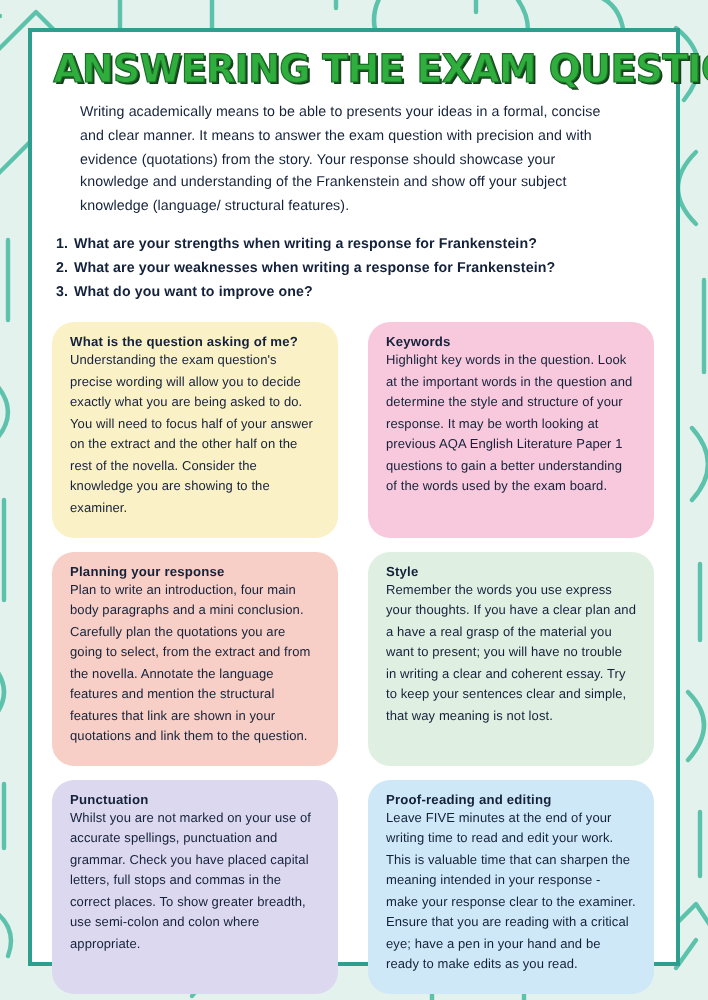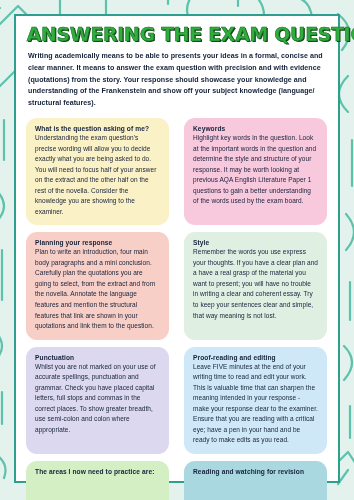--- a/index.html
+++ b/index.html
@@ -32,26 +32,25 @@
     letter-spacing:-0.3px;
     color:#2fae3e;
     -webkit-text-stroke:0.6px #1b6f27;
     text-shadow:1.2px 1.2px 0 #17401c;
     transform:scaleX(0.97);
     line-height:1.05;
     white-space:nowrap;
   }
 
   .intro{
-    margin:0 12px;
+    margin:0 24px;
     font-size:7.1px;
     line-height:1.63;
     color:#14213a;
     letter-spacing:0.05px;
-    font-weight:bold;
   }
 
   .qlist{
     margin:8px 12px 0 20px;
     padding:0;
     font-size:7.1px;
     line-height:1.65;
     color:#14213a;
     font-weight:bold;
     letter-spacing:0.05px;
@@ -125,20 +124,25 @@
       <path d="M 338 484 L 348 470"></path>
     </g>
   </svg>
 
   <div class="card">
 
     <h1 class="title">ANSWERING THE EXAM QUESTION</h1>
 
     <p class="intro">Writing academically means to be able to presents your ideas in a formal, concise and clear manner. It means to answer the exam question with precision and with evidence (quotations) from the story. Your response should showcase your knowledge and understanding of the Frankenstein and show off your subject knowledge (language/ structural features).</p>
 
+    <ol class="qlist">
+      <li>What are your strengths when writing a response for Frankenstein?</li>
+      <li>What are your weaknesses when writing a response for Frankenstein?</li>
+      <li>What do you want to improve one?</li>
+    </ol>
 
     <div class="grid">
 
       <div class="box" style="background:#fbf1c6">
         <h3>What is the question asking of me?</h3>
         <p>Understanding the exam question's precise wording will allow you to decide exactly what you are being asked to do. You will need to focus half of your answer on the extract and the other half on the rest of the novella. Consider the knowledge you are showing to the examiner.</p>
       </div>
 
       <div class="box" style="background:#f8c9dd">
         <h3>Keywords</h3>

